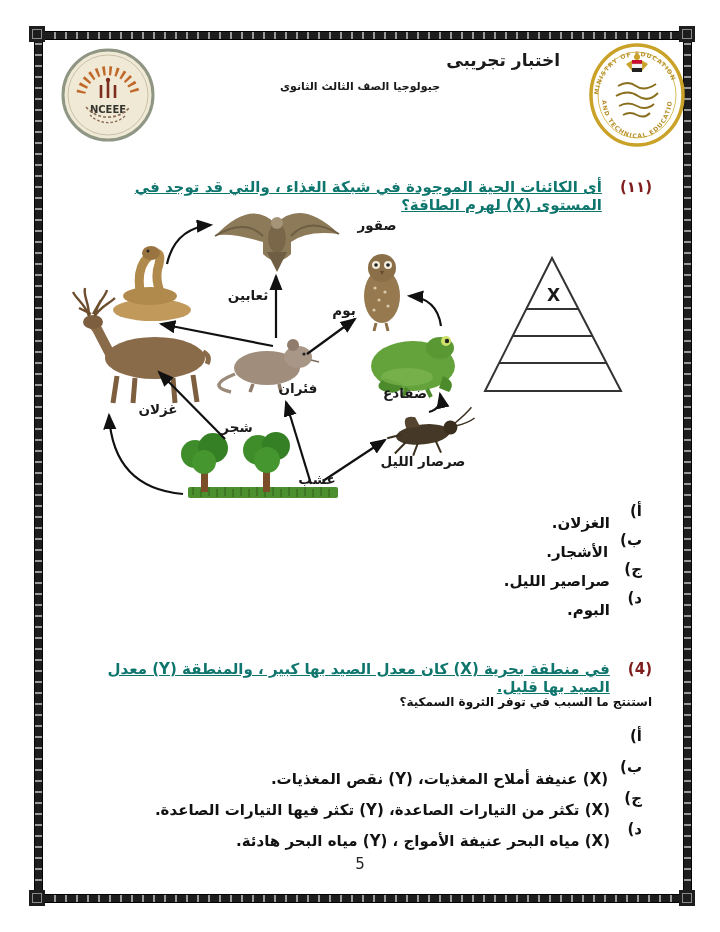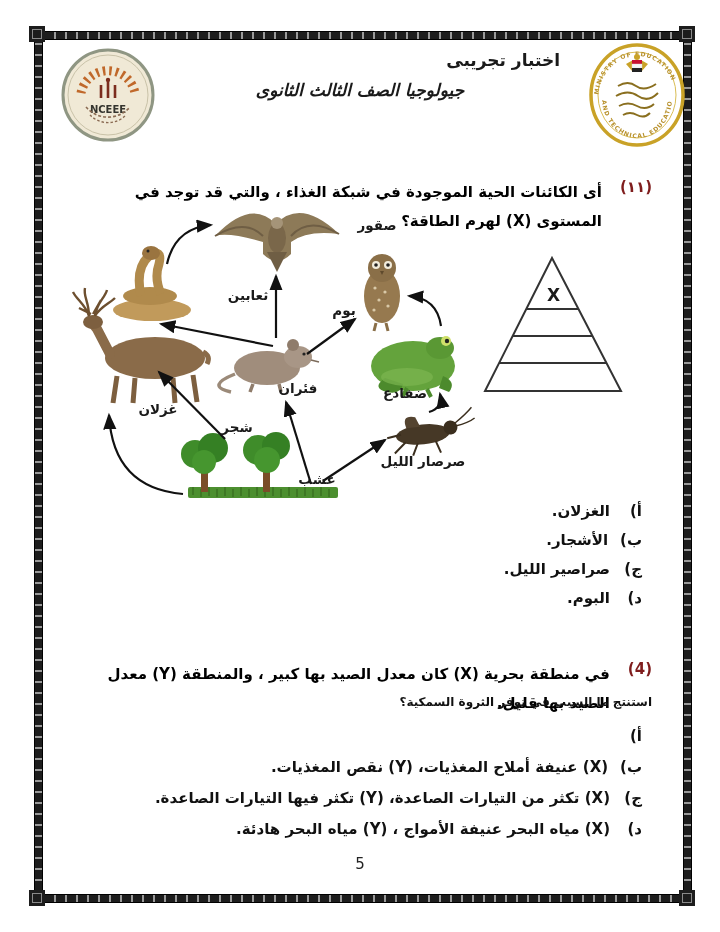--- a/index.html
+++ b/index.html
@@ -11,29 +11,29 @@
       border-top:1px solid #000;border-bottom:1px solid #000;}
   .bv{position:absolute;width:7px;
       background:repeating-linear-gradient(0deg,#1d1d1d 0 9px,#9a9a9a 9px 11px);
       border-left:1px solid #000;border-right:1px solid #000;}
   .corner{position:absolute;width:16px;height:16px;background:#1d1d1d;
       box-shadow:inset 0 0 0 3px #1d1d1d, inset 0 0 0 4px #8a8a8a;}
   
   .hdr-title{position:absolute;left:160px;right:160px;text-align:center;direction:rtl;
       font-weight:bold;color:#1a1a1a;}
   .t1{top:50px;font-size:17px;letter-spacing:.5px;text-align:right;}
-  .t2{top:80px;font-size:17px;letter-spacing:.5px;font-style:italic;}
+  .t2{top:80px;font-size:11px;letter-spacing:.5px;}
   
   .qrow{position:absolute;direction:rtl;display:flex;gap:18px;font-size:15px;font-weight:bold;}
   .qnum{color:#7f1d1d;white-space:nowrap;}
-  .qtext{color:#000000;line-height:29px;}
+  .qtext{color:#0f766e;line-height:18px;text-decoration:underline;}
   .choices{position:absolute;direction:rtl;font-size:15px;font-weight:bold;}
   .choice{display:flex;gap:12px;height:29px;align-items:flex-start;}
   .cletter{min-width:20px;white-space:nowrap;}
-  .ctext{white-space:nowrap;}
+  .ctext{white-space:nowrap;margin-top:12px;}
   .cont-line{position:absolute;direction:rtl;font-size:12px;font-weight:bold;}
   .pageno{position:absolute;left:0;right:0;top:855px;text-align:center;font-size:15px;color:#222;}
   svg text{font-family:"DejaVu Sans","Liberation Sans",sans-serif;}
 </style>
 </head>
 <body>
 
 <div class="page">
 
   <div class="bh" style="left:34px;top:31px;width:656px;"></div>

